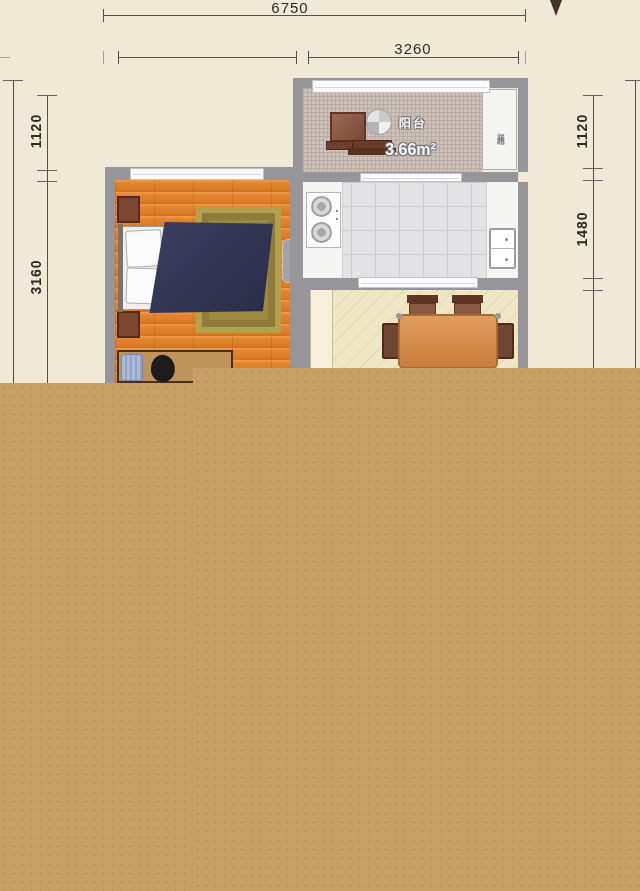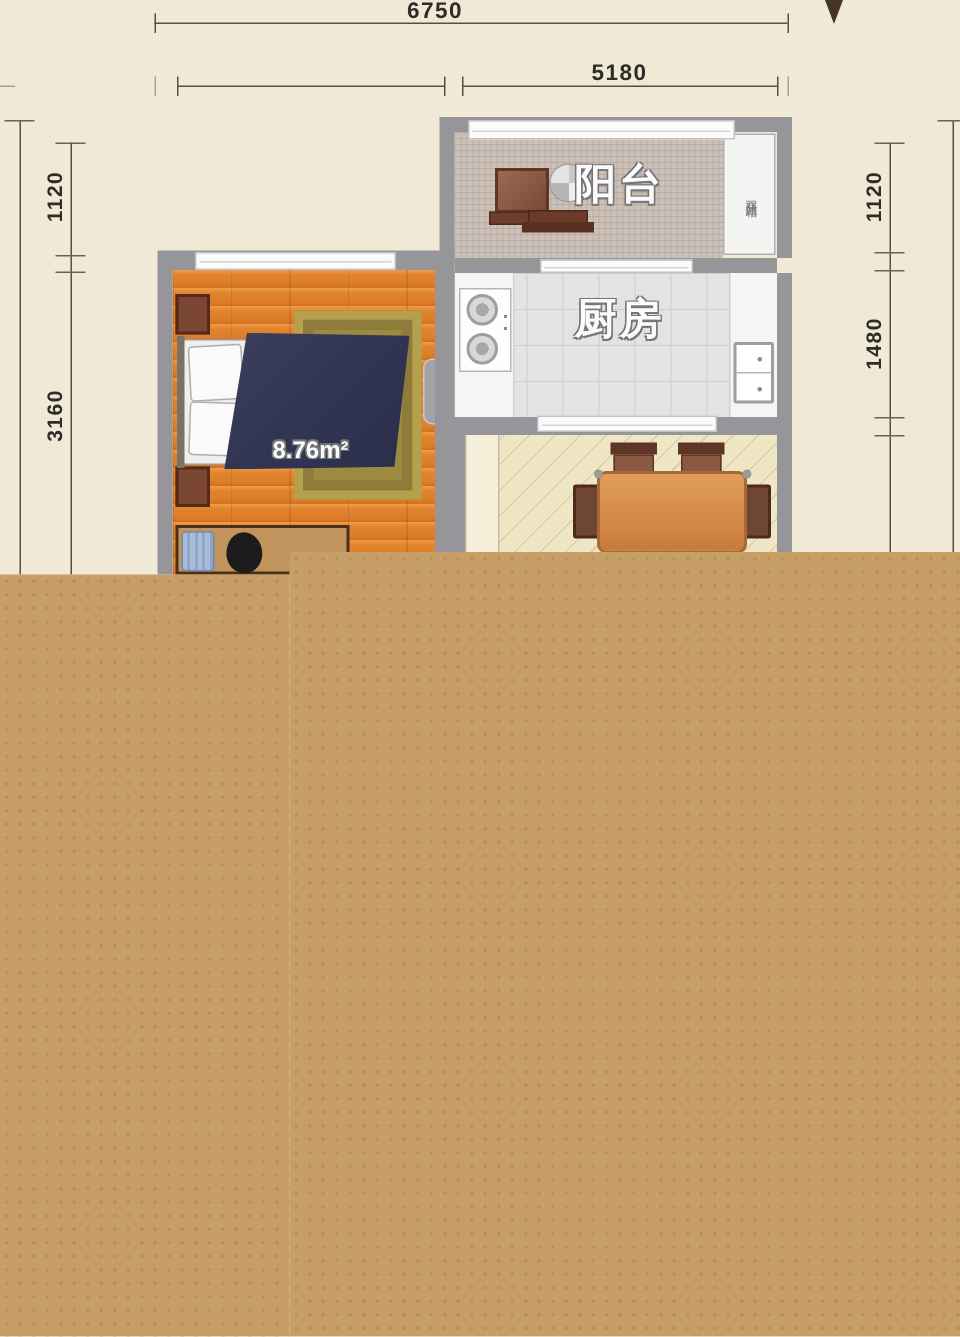--- a/index.html
+++ b/index.html
@@ -7,21 +7,21 @@
        font-family:"Liberation Sans", sans-serif;}
   #plan{position:relative;width:640px;height:891px;background:#f0e9d6;}
 
   
   .dline{position:absolute;background:#564f44;}
   .dline.h{height:1px;}
   .dline.v{width:1px;}
   .vtick{position:absolute;width:1px;height:13px;background:#564f44;}
   .htick{position:absolute;height:1px;width:20px;background:#6b64566;background:#6b6456;}
   .htick.faint,.vtick.faint{background:#a99f8d;}
-  .dim-label{position:absolute;font-weight:700;font-size:15px;color:#2f2b25;
+  .dim-label{position:absolute;font-weight:400;font-size:15px;color:#2f2b25;
              text-align:center;letter-spacing:1px;line-height:15px;}
   .vdim{position:absolute;width:80px;height:16px;line-height:16px;text-align:center;
         font-weight:700;font-size:14px;color:#2f2b25;letter-spacing:1px;
         transform:rotate(-90deg);}
 
   
   .wall{position:absolute;background:#95959a;}
   .window{position:absolute;background:#fbfbfb;border:1px solid #c2c2c6;box-sizing:border-box;}
   .window::after{content:"";position:absolute;left:2px;right:2px;top:50%;height:1px;background:#d4d4d8;}
 
@@ -37,21 +37,21 @@
     background-size:24px 24px;}
   .floor-bedroom{background-image:
     repeating-linear-gradient(90deg,rgba(120,60,10,.18) 0 1px,transparent 1px 39px),
     repeating-linear-gradient(180deg,#ef9c4c 0px,#e2852f 3px,#dd7d27 9px,#d2721e 12px);}
   .floor-dining{background-color:#efe6c4;
     background-image:repeating-linear-gradient(135deg,transparent 0 11px,#dbd1a8 11px 12px);}
 
   
   .room-name,.room-area{position:absolute;text-align:center;color:#fbfbfb;font-weight:700;
     text-shadow:-1px -1px 0 #75757a,1px -1px 0 #75757a,-1px 1px 0 #75757a,1px 1px 0 #75757a;}
-  .room-name{font-size:28px;line-height:26px;letter-spacing:2px;}
+  .room-name{font-size:12px;line-height:26px;letter-spacing:2px;}
   .room-area{font-size:16px;line-height:22px;}
 
   
   .furn{position:absolute;box-sizing:border-box;}
   .nightstand{background:#7b4733;border:2px solid #56291a;}
   .fridge{background:#f4f4f2;border:1px solid #b0b0b2;color:#7d7d80;font-size:8px;
           display:flex;align-items:center;justify-content:center;
           writing-mode:vertical-rl;letter-spacing:1px;}
   .cover{position:absolute;background-color:#c69e66;
     background-image:radial-gradient(circle,#b78f58 1px,transparent 1.3px);
@@ -71,21 +71,21 @@
 
   <div class="dline h" style="left:118px;top:57px;width:178px;"></div>
   <div class="dline h" style="left:308px;top:57px;width:210px;"></div>
   <div class="vtick" style="left:118px;top:51px;"></div>
   <div class="vtick" style="left:296px;top:51px;"></div>
   <div class="vtick" style="left:308px;top:51px;"></div>
   <div class="vtick" style="left:518px;top:51px;"></div>
   <div class="vtick faint" style="left:103px;top:51px;"></div>
   <div class="vtick faint" style="left:525px;top:51px;"></div>
   <div class="htick faint" style="left:0px;top:57px;width:10px;"></div>
-  <div class="dim-label" style="left:308px;top:41px;width:210px;">5180</div>
+  <div class="dim-label" style="left:308px;top:41px;width:210px;">3260</div>
 
   <div class="dline v" style="left:13px;top:80px;height:303px;"></div>
   <div class="htick" style="left:3px;top:80px;"></div>
   <div class="dline v" style="left:47px;top:95px;height:288px;"></div>
   <div class="htick" style="left:37px;top:95px;"></div>
   <div class="htick" style="left:37px;top:170px;"></div>
   <div class="htick" style="left:37px;top:181px;"></div>
   <div class="vdim" style="left:-4px;top:123px;">1120</div>
   <div class="vdim" style="left:-4px;top:269px;">3160</div>
 
@@ -107,47 +107,46 @@
 
   <div class="furn" style="left:330px;top:112px;width:36px;height:30px;background:linear-gradient(135deg,#9c6a52,#7a4936);border:2px solid #5f3526;"></div>
   <div class="furn" style="left:326px;top:141px;width:44px;height:9px;background:#6e3f2d;border:1px solid #53291b;"></div>
   <div class="furn" style="left:366px;top:109px;width:26px;height:26px;border-radius:50%;border:1px solid #a0a0a0;background:conic-gradient(#c9c9c9 0 90deg,#efefef 90deg 180deg,#b5b5b5 180deg 270deg,#e4e4e4 270deg);"></div>
   <div class="furn" style="left:352px;top:140px;width:40px;height:9px;background:#6a3b2a;border:1px solid #4e2617;"></div>
   <div class="furn" style="left:348px;top:148px;width:48px;height:7px;background:#59301f;"></div>
   <div class="furn fridge" style="left:482px;top:89px;width:35px;height:81px;">
     <span>双开门冰箱</span>
   </div>
   <div class="room-name" style="left:343px;top:110px;width:140px;">阳台</div>
+  <div class="room-area" style="left:343px;top:139px;width:135px;">3.66m²</div>
 
   <div class="furn" style="left:303px;top:182px;width:40px;height:96px;background:#f5f5f3;border-right:1px solid #cfcfcf;"></div>
   <div class="furn" style="left:306px;top:192px;width:35px;height:56px;background:#fdfdfd;border:1px solid #b5b5b5;"></div>
   <div class="furn" style="left:311px;top:196px;width:21px;height:21px;border-radius:50%;border:2px solid #9e9e9e;background:radial-gradient(circle,#a8a8a8 35%,#d8d8d8 36%);"></div>
   <div class="furn" style="left:311px;top:222px;width:21px;height:21px;border-radius:50%;border:2px solid #9e9e9e;background:radial-gradient(circle,#a8a8a8 35%,#d8d8d8 36%);"></div>
   <div class="furn" style="left:336px;top:210px;width:2px;height:2px;background:#8a8a8a;"></div>
   <div class="furn" style="left:336px;top:218px;width:2px;height:2px;background:#8a8a8a;"></div>
   <div class="furn" style="left:486px;top:182px;width:32px;height:96px;background:#f5f5f3;border-left:1px solid #cfcfcf;"></div>
   <div class="furn" style="left:489px;top:228px;width:27px;height:41px;background:#ffffff;border:2px solid #9e9e9e;border-radius:2px;"></div>
   <div class="furn" style="left:491px;top:248px;width:23px;height:1px;background:#b5b5b5;"></div>
   <div class="furn" style="left:505px;top:238px;width:3px;height:3px;border-radius:50%;background:#8a8a8a;"></div>
   <div class="furn" style="left:505px;top:258px;width:3px;height:3px;border-radius:50%;background:#8a8a8a;"></div>
-  <div class="room-name" style="left:343px;top:200px;width:140px;">厨房</div>
 
   <div class="furn" style="left:196px;top:207px;width:85px;height:126px;background:#9d8a41;border:6px solid #b5a04c;box-shadow:inset 0 0 0 7px #8f7c3a;"></div>
   <div class="furn nightstand" style="left:117px;top:196px;width:23px;height:27px;"></div>
   <div class="furn nightstand" style="left:117px;top:311px;width:23px;height:27px;"></div>
   <div class="furn" style="left:120px;top:226px;width:77px;height:84px;background:#f0efec;border:1px solid #9a9a9a;"></div>
   <div class="furn" style="left:118px;top:224px;width:5px;height:88px;background:#7a7268;"></div>
   <div class="furn" style="left:126px;top:230px;width:36px;height:37px;background:#fafafa;border:1px solid #aeaeae;border-radius:3px;transform:rotate(-3deg);"></div>
   <div class="furn" style="left:126px;top:268px;width:36px;height:36px;background:#fafafa;border:1px solid #aeaeae;border-radius:3px;transform:rotate(2deg);"></div>
   <div class="furn" style="left:147px;top:222px;width:126px;height:91px;background:linear-gradient(135deg,#3a3d5c,#2b2e49);clip-path:polygon(14% 0,100% 2%,92% 98%,2% 100%);"></div>
   <div class="furn" style="left:282px;top:239px;width:14px;height:44px;background:#a3a3a7;border:1px solid #c9c9cd;border-radius:6px;"></div>
   <div class="furn" style="left:117px;top:350px;width:116px;height:33px;background:#c1945e;border:2px solid #4a2f1b;"></div>
   <div class="furn" style="left:121px;top:354px;width:22px;height:27px;background:repeating-linear-gradient(90deg,#a8bcd9 0 3px,#90a6c8 3px 5px);border:1px solid #7388ab;border-radius:3px;"></div>
   <div class="furn" style="left:151px;top:355px;width:24px;height:27px;background:#1c1c1c;border-radius:45% 55% 45% 50%;transform:rotate(10deg);"></div>
-  <div class="room-area" style="left:137px;top:290px;width:140px;">8.76m²</div>
 
   <div class="furn" style="left:310px;top:288px;width:23px;height:81px;background:#f6efd9;border:1px solid #c2bca6;"></div>
   <div class="furn" style="left:407px;top:295px;width:31px;height:8px;background:#5f3526;"></div>
   <div class="furn" style="left:409px;top:303px;width:27px;height:16px;background:#8a5943;border:1px solid #5f3526;"></div>
   <div class="furn" style="left:452px;top:295px;width:31px;height:8px;background:#5f3526;"></div>
   <div class="furn" style="left:454px;top:303px;width:27px;height:16px;background:#8a5943;border:1px solid #5f3526;"></div>
   <div class="furn" style="left:382px;top:323px;width:18px;height:36px;background:#6f4534;border:2px solid #50281c;border-radius:2px;"></div>
   <div class="furn" style="left:496px;top:323px;width:18px;height:36px;background:#6f4534;border:2px solid #50281c;border-radius:2px;"></div>
   <div class="furn" style="left:398px;top:314px;width:100px;height:55px;background:linear-gradient(180deg,#e29d5c,#c87c3c);border:2px solid #a96a31;border-radius:6px;"></div>
   <div class="furn" style="left:396px;top:313px;width:6px;height:6px;border-radius:50%;background:#9b9b9b;"></div>

